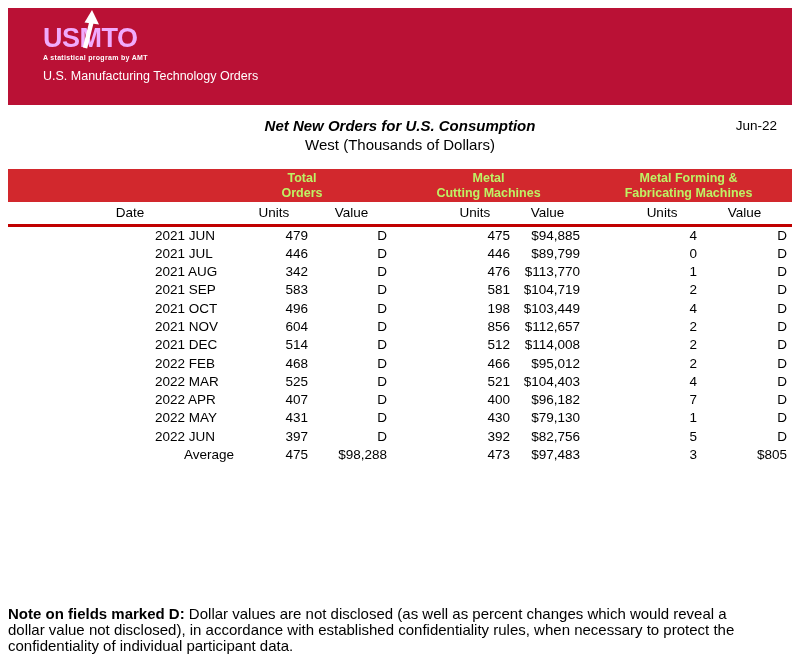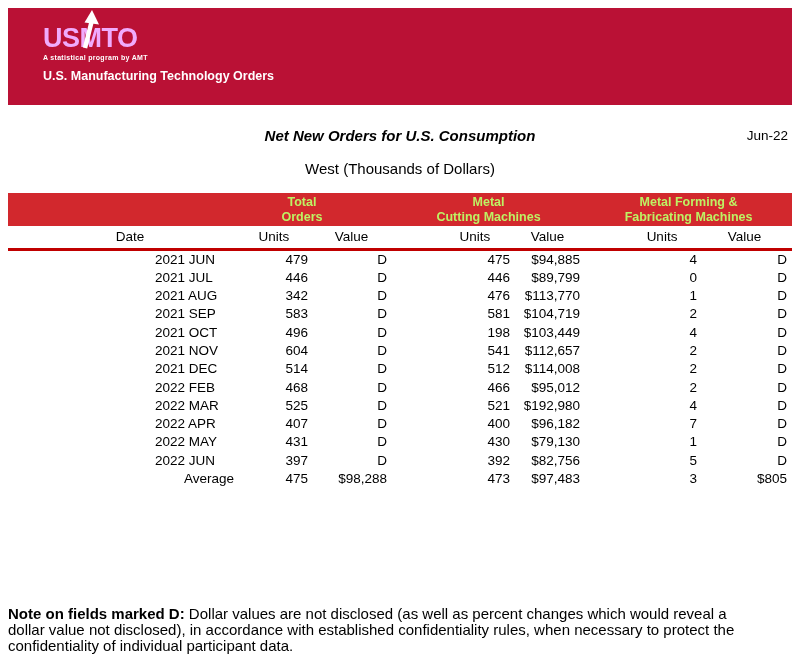--- a/index.html
+++ b/index.html
@@ -26,30 +26,30 @@
   }
   .logo-arrow {
     position: absolute; left: 72px; top: 2px; width: 22px; height: 42px;
   }
   .logo-tagline {
     position: absolute; left: 35px; top: 46px;
     color: #fff; font-size: 7px; letter-spacing: 0.3px; font-weight: bold;
   }
   .org-title {
     position: absolute; left: 35px; top: 61px;
-    color: #fff; font-weight: bold; font-size: 12.5px;
+    color: #fff; font-weight: normal; font-size: 12.5px;
   }
 
   
-  .title-row { position: relative; margin-top: 22px; height: 18px; }
+  .title-row { position: relative; margin-top: 12px; height: 18px; }
   .report-title {
     text-align: center; font-size: 15px; font-weight: bold; font-style: italic;
   }
-  .report-date { position: absolute; right: 4px; top: 1px; font-size: 13.5px; }
-  .report-subtitle { margin-top: 15px; text-align: center; font-size: 15px; }
+  .report-date { position: absolute; right: 15px; top: 1px; font-size: 13.5px; }
+  .report-subtitle { margin-top: 1px; text-align: center; font-size: 15px; }
 
   
   table.orders {
     margin-top: 16px;
     width: 784px;
     border-collapse: collapse;
     table-layout: fixed;
     font-size: 13.5px;
   }
   tr.band-row td {
@@ -204,21 +204,21 @@
       <td class="c-mv">$103,449</td>
       <td></td>
       <td class="c-fu">4</td>
       <td class="c-fv">D</td>
     </tr>
     <tr class="data-row">
       <td class="c-date">2021 NOV</td>
       <td class="c-tu">604</td>
       <td class="c-tv">D</td>
       <td></td>
-      <td class="c-mu">541</td>
+      <td class="c-mu">856</td>
       <td class="c-mv">$112,657</td>
       <td></td>
       <td class="c-fu">2</td>
       <td class="c-fv">D</td>
     </tr>
     <tr class="data-row">
       <td class="c-date">2021 DEC</td>
       <td class="c-tu">514</td>
       <td class="c-tv">D</td>
       <td></td>
@@ -238,21 +238,21 @@
       <td></td>
       <td class="c-fu">2</td>
       <td class="c-fv">D</td>
     </tr>
     <tr class="data-row">
       <td class="c-date">2022 MAR</td>
       <td class="c-tu">525</td>
       <td class="c-tv">D</td>
       <td></td>
       <td class="c-mu">521</td>
-      <td class="c-mv">$192,980</td>
+      <td class="c-mv">$104,403</td>
       <td></td>
       <td class="c-fu">4</td>
       <td class="c-fv">D</td>
     </tr>
     <tr class="data-row">
       <td class="c-date">2022 APR</td>
       <td class="c-tu">407</td>
       <td class="c-tv">D</td>
       <td></td>
       <td class="c-mu">400</td>

